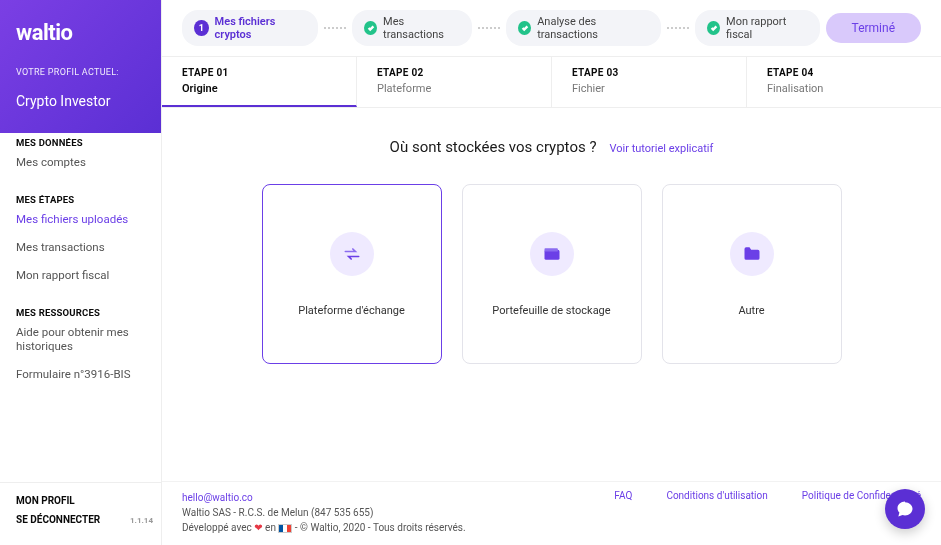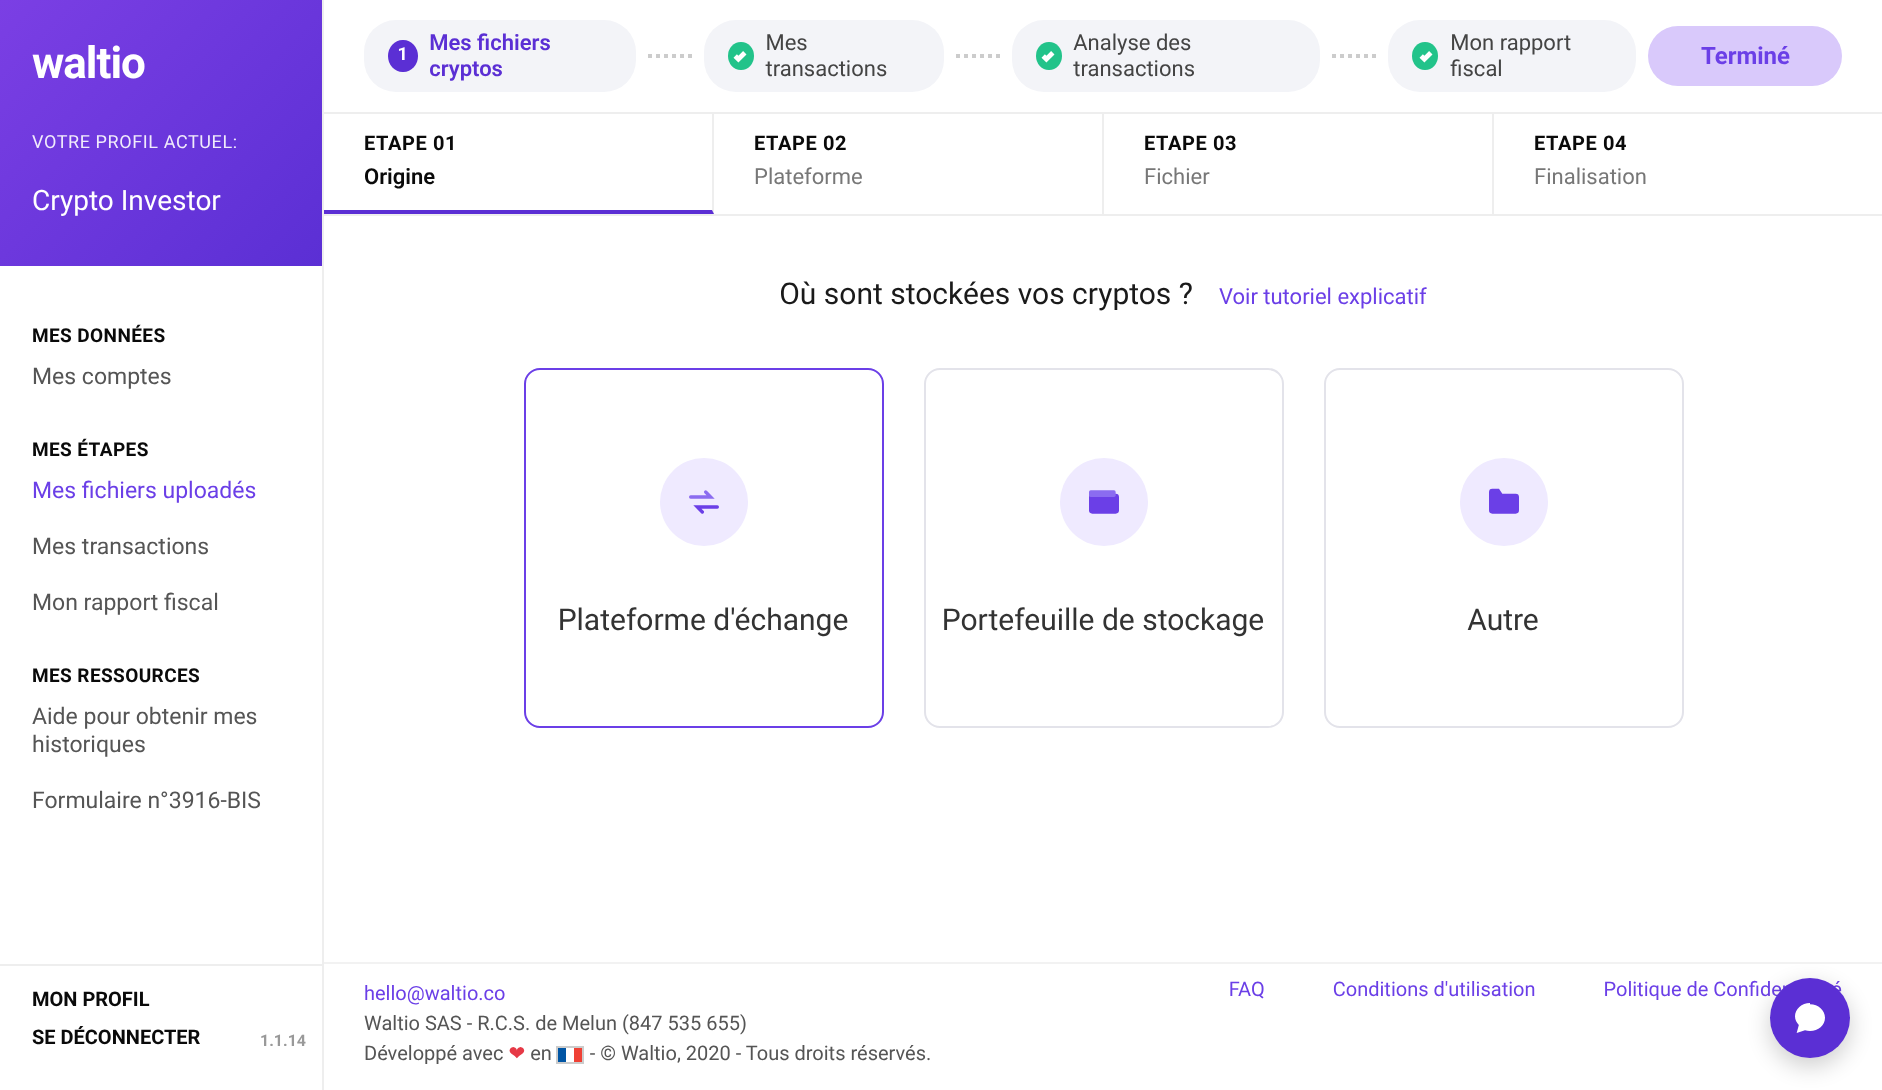--- a/index.html
+++ b/index.html
@@ -2,52 +2,52 @@
 <html><head>
 <meta charset="utf-8">
 <style>
 *{box-sizing:border-box;margin:0;padding:0;font-family:-apple-system,BlinkMacSystemFont,"Segoe UI",Roboto,sans-serif}
 body{width:941px;height:545px;display:flex;background:#fff;overflow:hidden;font-size:12px;color:#333}
 .sidebar{width:161px;display:flex;flex-direction:column;background:#fff}
 .sidebar-top{background:linear-gradient(135deg,#7b3fe4,#5b2fd4);color:#fff;padding:20px 16px 24px}
 .logo{font-size:22px;font-weight:700;letter-spacing:-.5px}
 .profile-label{font-size:9px;margin-top:22px;letter-spacing:.3px;opacity:.9}
 .profile-name{font-size:14px;margin-top:16px;font-weight:400}
-.side-sections{flex:1;padding:30px 0 0}
+.side-sections{flex:1;padding:4px 0 0}
 .side-heading{font-size:9.5px;font-weight:700;color:#0a0a0a;padding:0 16px;margin-top:18px;letter-spacing:.2px}
 .side-heading:first-child{margin-top:0}
 .side-item{display:block;padding:7px 16px;font-size:11.5px;color:#555;cursor:pointer}
 .side-item.active{color:#6b3fe7}
 .side-bottom{border-top:1px solid #eee;padding:12px 16px;font-size:10px;color:#0a0a0a;font-weight:700;position:relative}
 .side-bottom div{margin-bottom:8px;cursor:pointer}
 .version{position:absolute;right:8px;bottom:20px;font-size:8px;color:#999;font-weight:700}
 .main{flex:1;display:flex;flex-direction:column;border-left:1px solid #eee;position:relative}
 .topbar{display:flex;align-items:center;padding:10px 20px;gap:6px}
 .chip{display:flex;align-items:center;gap:6px;background:#f3f4f8;border-radius:16px;padding:5px 12px;font-size:11px;color:#444}
 .chip.active{color:#5b2fd4;font-weight:600}
 .step-num{width:16px;height:16px;border-radius:50%;background:#5b2fd4;color:#fff;display:flex;align-items:center;justify-content:center;font-size:9px;font-weight:700}
 .check{width:14px;height:14px;border-radius:50%;background:#22c38a;display:flex;align-items:center;justify-content:center}
 .check svg{width:8px;height:8px;stroke:#fff;stroke-width:3;fill:none}
 .dots{flex:0 0 22px;border-top:2px dotted #ccc;height:0}
-.done-btn{margin-left:auto;background:#d9c9fb;color:#6b3fe7;border:none;border-radius:18px;padding:8px 26px;font-size:12px;font-weight:700;cursor:pointer}
+.done-btn{margin-left:auto;background:#d9c9fb;color:#6b3fe7;border:none;border-radius:18px;padding:8px 26px;font-size:12px;font-weight:400;cursor:pointer}
 .etapes{display:flex;border-top:1px solid #eee;border-bottom:1px solid #eee}
 .etape{flex:1;padding:10px 20px;border-right:1px solid #eee;cursor:pointer}
 .etape:last-child{border-right:none}
 .etape-n{font-size:10px;font-weight:700;color:#0a0a0a;letter-spacing:.3px}
 .etape-sub{font-size:11px;color:#777;margin-top:4px}
 .etape.active{border-bottom:2px solid #5b2fd4}
 .etape.active .etape-sub{color:#0a0a0a;font-weight:600}
 .content{flex:1;padding:30px 40px;text-align:center}
 .question{font-size:15px;font-weight:400;color:#1a1a1a;display:inline}
 .tutorial{font-size:11px;color:#6b3fe7;margin-left:10px;cursor:pointer}
 .cards{display:flex;gap:20px;justify-content:center;margin-top:28px}
 .card{width:180px;height:180px;border:1px solid #e3e3ea;border-radius:8px;display:flex;flex-direction:column;align-items:center;justify-content:center;gap:28px;cursor:pointer;background:#fff}
 .card.selected{border-color:#6b3fe7}
 .icon-circle{width:44px;height:44px;border-radius:50%;background:#efeaff;display:flex;align-items:center;justify-content:center}
-.card-label{font-size:15px;color:#333}
+.card-label{font-size:11px;color:#333}
 .footer{display:flex;align-items:flex-start;padding:8px 20px 10px;font-size:10px;color:#555;border-top:1px solid #f2f2f2}
 .footer a{color:#6b3fe7;text-decoration:none}
 .foot-left{line-height:1.5}
 .foot-right{margin-left:auto;display:flex;gap:34px}
 .chat-bubble{position:absolute;right:16px;bottom:16px;width:40px;height:40px;border-radius:50%;background:#5b2fd4;display:flex;align-items:center;justify-content:center;cursor:pointer;box-shadow:0 4px 12px rgba(0,0,0,.2)}
 .chat-bubble svg{width:20px;height:20px;fill:#fff}
 .heart{color:#e63946}
 .flag{display:inline-block;width:14px;height:9px;vertical-align:middle;background:linear-gradient(90deg,#0055a4 33%,#fff 33%,#fff 66%,#ef4135 66%);border:1px solid #ccc}
 </style>
 </head>

